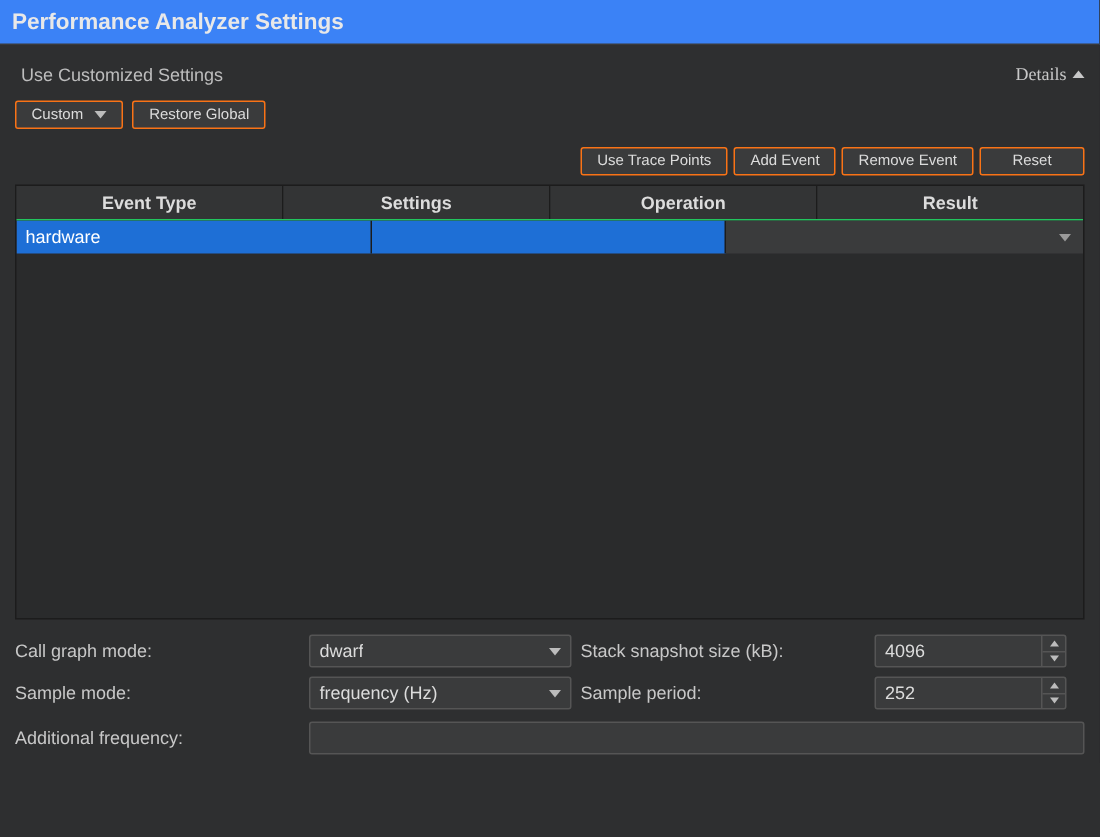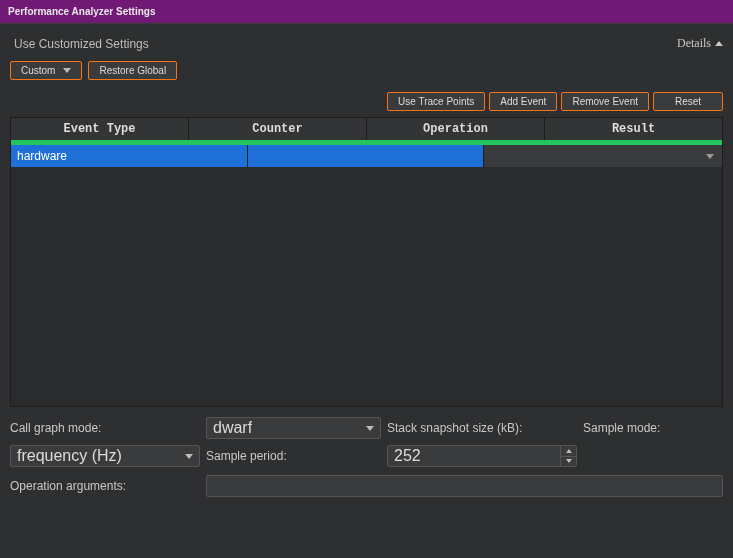--- a/index.html
+++ b/index.html
@@ -5,24 +5,24 @@
 * { box-sizing: border-box; margin: 0; padding: 0; }
 body {
   width: 733px; height: 558px;
   background: #2e2f30;
   color: #c8c8c8;
   font-family: "Segoe UI", Arial, sans-serif;
   font-size: 12px;
   overflow: hidden;
 }
 .title-bar {
-  background: #701a75;
+  background: #3b82f6;
   color: #e8e8e8;
   font-weight: bold;
-  font-size: 10px;
+  font-size: 15px;
   padding: 6px 8px;
   border-bottom: 1px solid #3a3a3a;
 }
 .section-header {
   display: flex;
   align-items: center;
   padding: 12px 10px 6px 14px;
   color: #bdbdbd;
 }
 .section-header .spacer { flex: 1; }
@@ -64,22 +64,21 @@
 .button-row .left-fill { flex: 1; }
 .table-wrap {
   margin: 0 10px 8px 10px;
   border: 1px solid #1c1c1c;
   background: #2a2b2c;
   height: 290px;
   display: flex; flex-direction: column;
 }
 .thead {
   display: flex;
-  border-bottom: 5px solid #22c55e;
-  font-family: Liberation Mono, monospace;
+  border-bottom: 1px solid #22c55e;
 }
 .th {
   flex: 1 1 0;
   text-align: center;
   padding: 4px 6px;
   color: #dcdcdc;
   font-weight: bold;
   border-right: 1px solid #1c1c1c;
   background: #333435;
 }
@@ -112,21 +111,21 @@
   padding: 2px 22px 6px 10px;
   align-items: center;
 }
 .label { color: #c8c8c8; }
 .select, .textbox, .spinner {
   background: #3a3b3c;
   border: 1px solid #555;
   color: #dcdcdc;
   height: 22px;
   padding: 2px 6px;
-  font-size: 16px;
+  font-size: 12px;
   display: flex; align-items: center; justify-content: space-between;
   border-radius: 2px;
   cursor: pointer;
 }
 .select .val { white-space: nowrap; overflow: hidden; text-overflow: ellipsis; }
 .spinner {
   position: relative; padding-right: 18px; cursor: text;
 }
 .spinner .val { flex: 1; }
 .spinner .spin-arrows {
@@ -196,21 +195,21 @@
       <span>Remove Event</span>
     </div>
   <div class="btn" style="min-width:70px;justify-content:center">
       <span>Reset</span>
     </div>
 </div>
 
 <div class="table-wrap">
   <div class="thead">
     <div class="th">Event Type</div>
-    <div class="th">Counter</div>
+    <div class="th">Settings</div>
     <div class="th">Operation</div>
     <div class="th">Result</div>
   </div>
   <div class="tbody">
     <div class="trow selected">
       <div class="td">hardware</div>
       <div class="td"></div>
       <div class="td result-cell">
         <span></span>
         <span class="tri-down"></span>
@@ -219,20 +218,31 @@
   </div>
 </div>
 
 <div class="form-grid">
   <div class="label">Call graph mode:</div>
   <div class="select">
     <span class="val">dwarf</span>
     <span class="tri-down"></span>
   </div>
   <div class="label">Stack snapshot size (kB):</div>
+  <div class="spinner">
+    <span class="val">4096</span>
+    <div class="spin-arrows">
+      <div>
+          <span class="mini-tri-up"></span>
+        </div>
+      <div>
+          <span class="mini-tri-down"></span>
+        </div>
+    </div>
+  </div>
 
   <div class="label">Sample mode:</div>
   <div class="select">
     <span class="val">frequency (Hz)</span>
     <span class="tri-down"></span>
   </div>
   <div class="label">Sample period:</div>
   <div class="spinner">
     <span class="val">252</span>
     <div class="spin-arrows">
@@ -240,17 +250,17 @@
           <span class="mini-tri-up"></span>
         </div>
       <div>
           <span class="mini-tri-down"></span>
         </div>
     </div>
   </div>
 </div>
 
 <div class="full-row">
-  <div class="label">Operation arguments:</div>
+  <div class="label">Additional frequency:</div>
   <div class="textbox">
     <span></span>
   </div>
 </div>
 
 </body></html>

